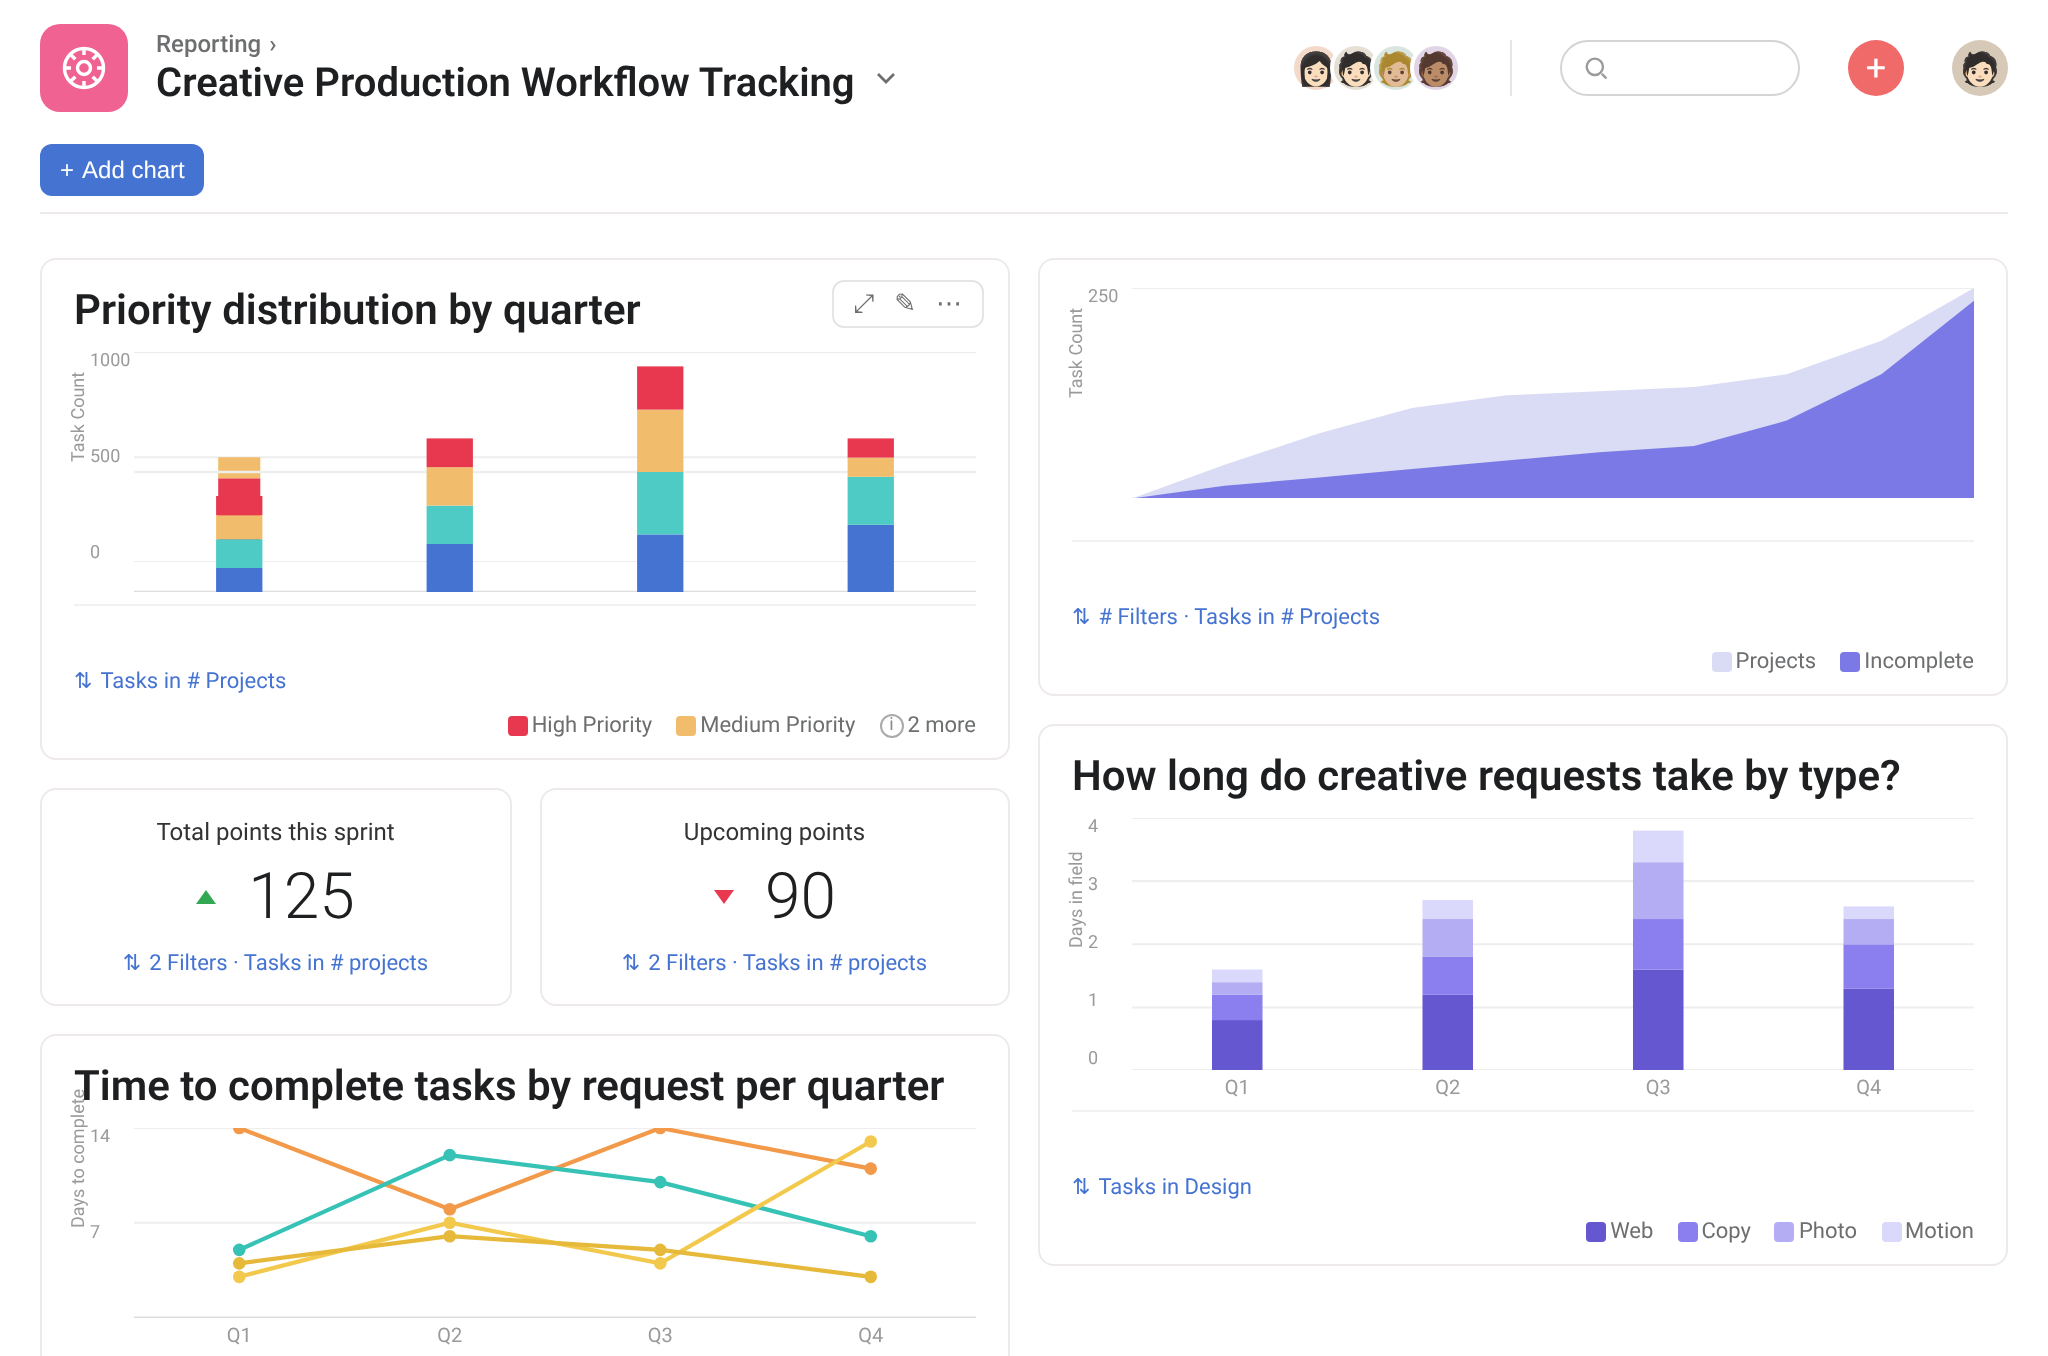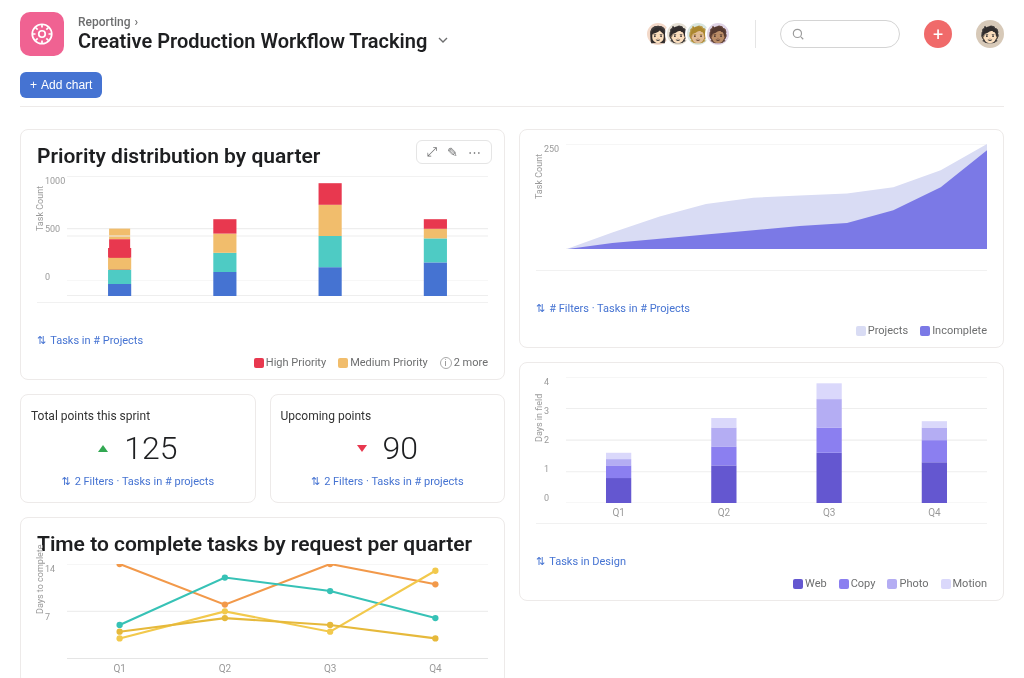--- a/index.html
+++ b/index.html
@@ -101,21 +101,21 @@
   }
   .filter-link { color:#4573d2; display:flex; align-items:center; gap:4px; }
   .legend { display:flex; gap:12px; align-items:center; color:#6d6e6f; }
   .legend-item { display:flex; align-items:center; gap:2px;margin-top:45px; }
   .swatch { width:10px; height:10px; border-radius:2px; }
 
   
   .kpi-row { display:flex; gap:14px; }
   .kpi-card {
     flex:1; border:1px solid #edeae9; border-radius:8px;
-    padding: 14px 10px; text-align:left;
+    padding: 14px 10px; text-align:center;
   }
   .kpi-label { font-size:12px; color:#333; margin-bottom:6px; }
   .kpi-value { font-size:32px; font-weight:300; display:flex; justify-content:center; align-items:center; gap:16px;}
   .tri-up { width:0;height:0;border-left:5px solid transparent;border-right:5px solid transparent;border-bottom:7px solid #32a852;}
   .tri-down { width:0;height:0;border-left:5px solid transparent;border-right:5px solid transparent;border-top:7px solid #e8384f;}
   .kpi-link { color:#4573d2; font-size:11px; margin-top:8px; display:flex; justify-content:center; gap:4px;}
 
   
   .ylabel {
     position:absolute; left:-2px; top:50%;
@@ -367,20 +367,21 @@
             </div>
           <div class="legend-item">
               <span class="swatch" style="background:#7b79e6"></span>
               <span>Incomplete</span>
             </div>
         </div>
       </div>
     </div>
 
     <div class="card">
+      <div class="card-title">How long do creative requests take by type?</div>
       <div class="chart-wrap" style="height:140px;">
         <span class="ylabel">Days in field</span>
         <div class="yticks">
           <span>4</span>
           <span>3</span>
           <span>2</span>
           <span>1</span>
           <span>0</span>
         </div>
         <svg class="chart-svg" viewBox="0 0 400 120" preserveAspectRatio="none">

